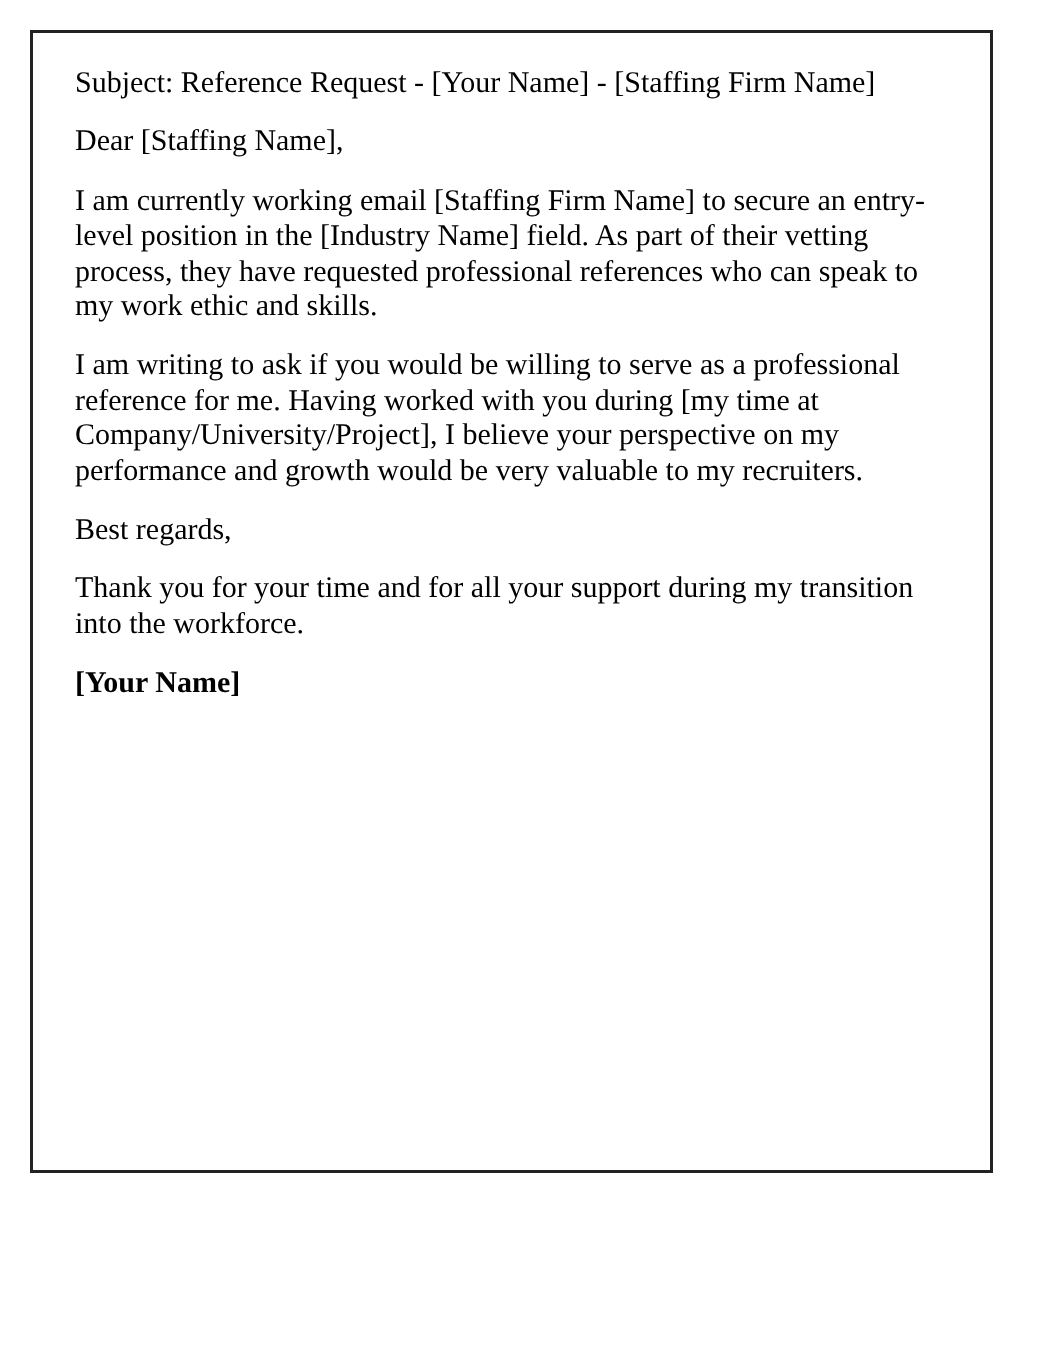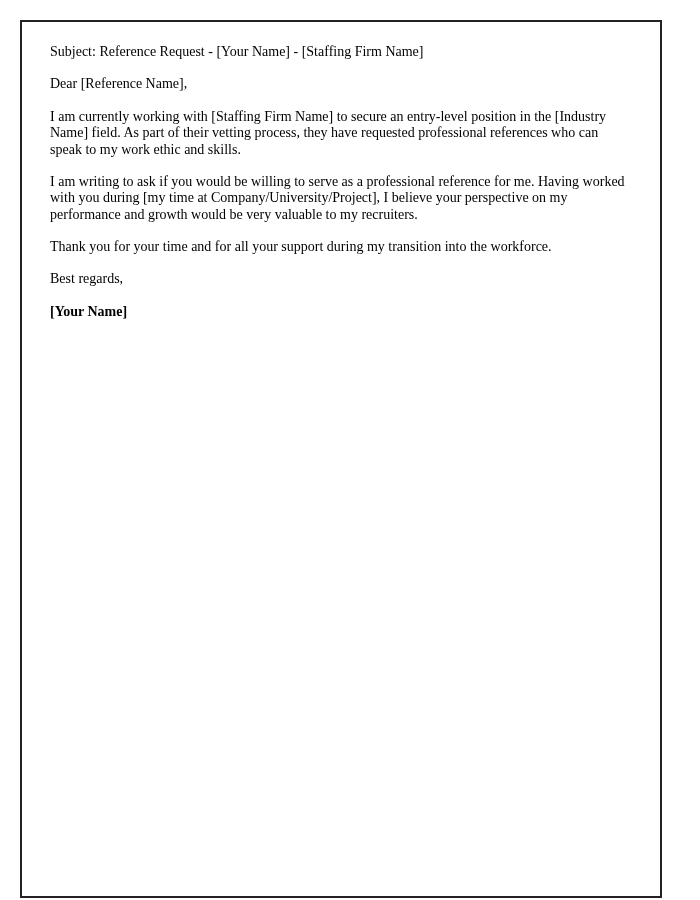--- a/index.html
+++ b/index.html
@@ -12,43 +12,43 @@
     height: 900px;
     position: relative;
     font-family: "Liberation Serif", serif;
     color: #000000;
   }
   .letter {
     position: absolute;
     left: 20px;
     top: 20px;
     width: 642px;
-    height: 878px;
+    height: 762px;
     box-sizing: border-box;
     border: 2px solid var(--border-color, #222222);
     background: var(--page-bg, #ffffff);
     padding: 6px 28px 28px 28px;
-    font-size: 14px;
+    font-size: 20px;
     line-height: 1.17;
     overflow: hidden;
   }
   .para {
     margin: 16px 0;
   }
   .sig-line {
     display: block;
     font-weight: bold;
   }
 </style>
 </head>
 <body style="--border-color: #222222; --page-bg: #ffffff; color: rgb(0, 0, 0);">
 
 <div class="letter">
   <p class="para">Subject: Reference Request - [Your Name] - [Staffing Firm Name]</p>
-  <p class="para">Dear [Reference Name],</p>
-  <p class="para">I am currently working with [Staffing Firm Name] to secure an entry-level position in the [Industry Name] field. As part of their vetting process, they have requested professional references who can speak to my work ethic and skills.</p>
+  <p class="para">Dear [Staffing Name],</p>
+  <p class="para">I am currently working email [Staffing Firm Name] to secure an entry-level position in the [Industry Name] field. As part of their vetting process, they have requested professional references who can speak to my work ethic and skills.</p>
   <p class="para">I am writing to ask if you would be willing to serve as a professional reference for me. Having worked with you during [my time at Company/University/Project], I believe your perspective on my performance and growth would be very valuable to my recruiters.</p>
+  <p class="para">Best regards,</p>
   <p class="para">Thank you for your time and for all your support during my transition into the workforce.</p>
-  <p class="para">Best regards,</p>
   <p class="para">
     <span class="sig-line">[Your Name]</span>
   </p>
 </div>
 
 </body></html>

